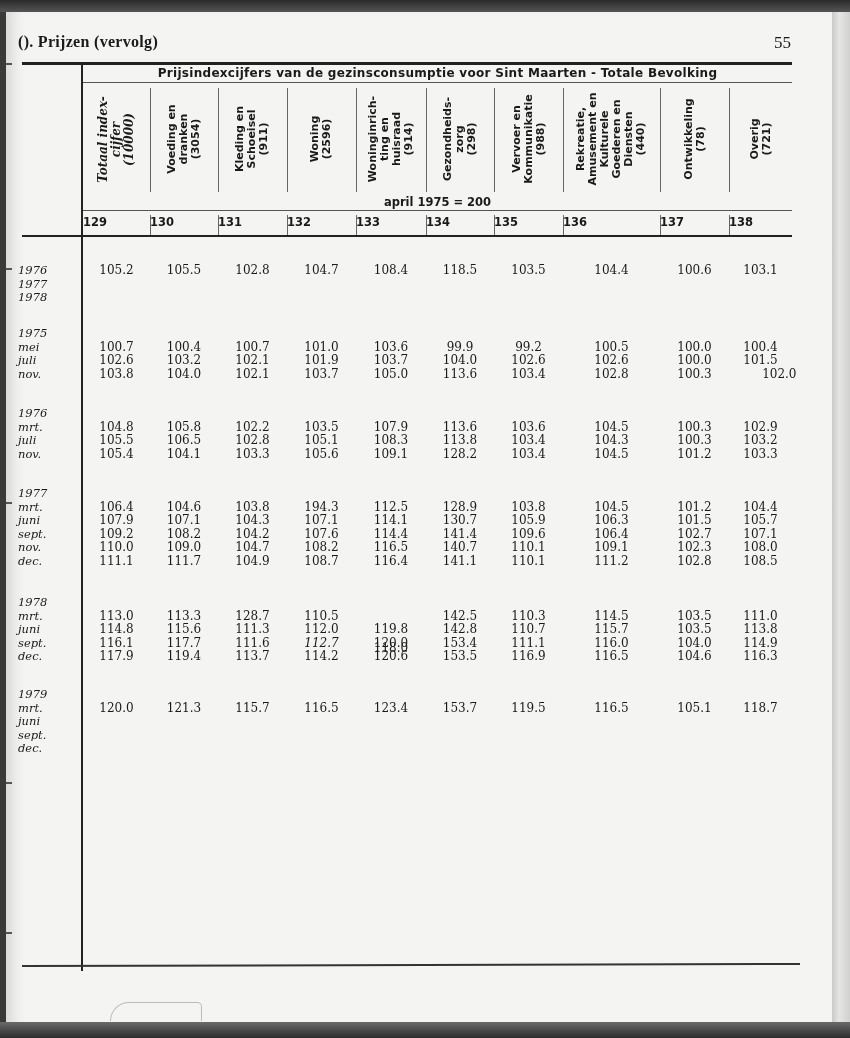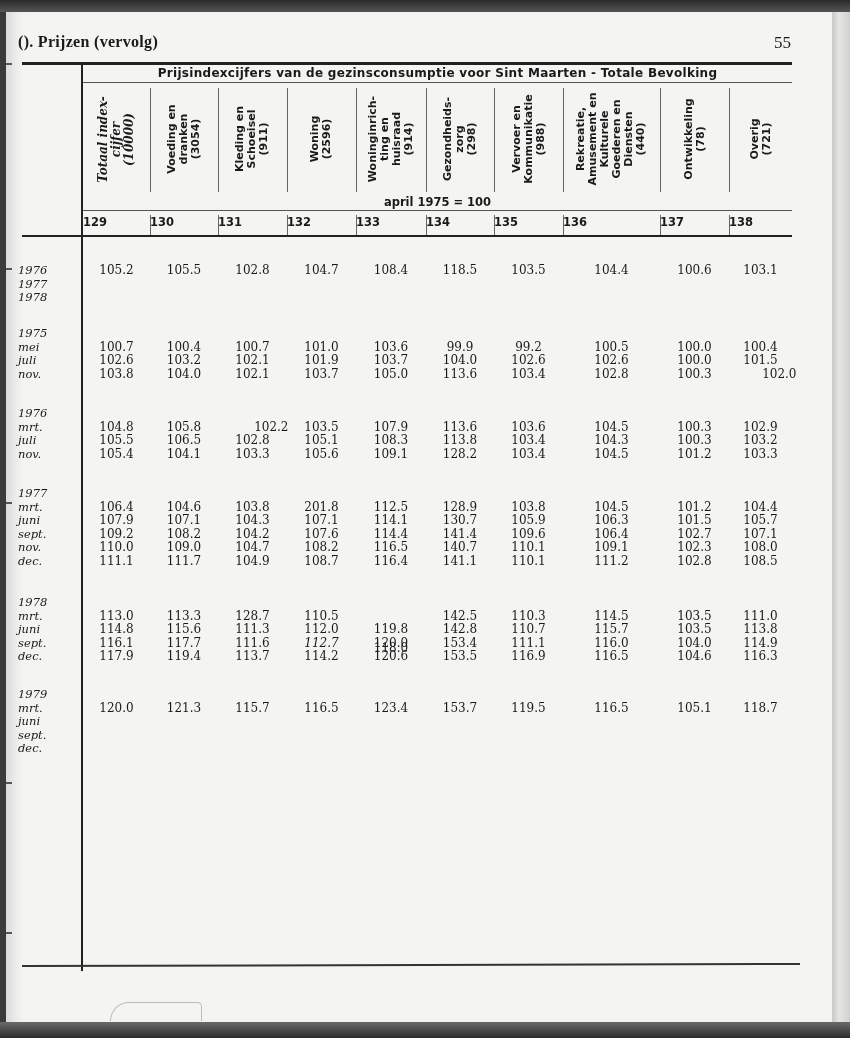--- a/index.html
+++ b/index.html
@@ -143,21 +143,21 @@
 (78)</div>
     </div>
     <div class="col-sep" style="left: 660px;"></div>
     <div class="col-head" style="left: 729px; width: 63px;">
       <div class="rot">Overig
 (721)</div>
     </div>
     <div class="col-sep" style="left: 729px;"></div>
   </div>
 
-<div class="base-line">april 1975 = 100</div>
+<div class="base-line">april 1975 = 200</div>
 <div class="rule-mid"></div>
 
 <div id="col-nums">
     <div class="colnum" style="left: 83px; width: 67px;">129</div>
     <div class="colnum" style="left: 150px; width: 68px;">130</div>
     <div class="colnum-sep" style="left: 150px;"></div>
     <div class="colnum" style="left: 218px; width: 69px;">131</div>
     <div class="colnum-sep" style="left: 218px;"></div>
     <div class="colnum" style="left: 287px; width: 69px;">132</div>
     <div class="colnum-sep" style="left: 287px;"></div>
@@ -223,21 +223,21 @@
     <div class="cell" style="left: 492.5px; top: 367.5px;">103.4</div>
     <div class="cell" style="left: 575.5px; top: 367.5px;">102.8</div>
     <div class="cell" style="left: 658.5px; top: 367.5px;">100.3</div>
     <div class="cell" style="left: 724.5px; top: 367.5px; text-align: right;">102.0</div>
     <div class="stub-label" style="top: 407px;">1976</div>
     <div class="stub-label" style="top: 420.5px;">mrt.</div>
     <div class="stub-label" style="top: 434px;">juli</div>
     <div class="stub-label" style="top: 447.5px;">nov.</div>
     <div class="cell" style="left: 80.5px; top: 420.5px;">104.8</div>
     <div class="cell" style="left: 148px; top: 420.5px;">105.8</div>
-    <div class="cell" style="left: 216.5px; top: 420.5px; text-align: right;">102.2</div>
+    <div class="cell" style="left: 216.5px; top: 420.5px;">102.2</div>
     <div class="cell" style="left: 285.5px; top: 420.5px;">103.5</div>
     <div class="cell" style="left: 355px; top: 420.5px;">107.9</div>
     <div class="cell" style="left: 424px; top: 420.5px;">113.6</div>
     <div class="cell" style="left: 492.5px; top: 420.5px;">103.6</div>
     <div class="cell" style="left: 575.5px; top: 420.5px;">104.5</div>
     <div class="cell" style="left: 658.5px; top: 420.5px;">100.3</div>
     <div class="cell" style="left: 724.5px; top: 420.5px;">102.9</div>
     <div class="cell" style="left: 80.5px; top: 434px;">105.5</div>
     <div class="cell" style="left: 148px; top: 434px;">106.5</div>
     <div class="cell" style="left: 216.5px; top: 434px;">102.8</div>
@@ -260,21 +260,21 @@
     <div class="cell" style="left: 724.5px; top: 447.5px;">103.3</div>
     <div class="stub-label" style="top: 487px;">1977</div>
     <div class="stub-label" style="top: 500.5px;">mrt.</div>
     <div class="stub-label" style="top: 514px;">juni</div>
     <div class="stub-label" style="top: 527.5px;">sept.</div>
     <div class="stub-label" style="top: 541px;">nov.</div>
     <div class="stub-label" style="top: 554.5px;">dec.</div>
     <div class="cell" style="left: 80.5px; top: 500.5px;">106.4</div>
     <div class="cell" style="left: 148px; top: 500.5px;">104.6</div>
     <div class="cell" style="left: 216.5px; top: 500.5px;">103.8</div>
-    <div class="cell" style="left: 285.5px; top: 500.5px;">201.8</div>
+    <div class="cell" style="left: 285.5px; top: 500.5px;">194.3</div>
     <div class="cell" style="left: 355px; top: 500.5px;">112.5</div>
     <div class="cell" style="left: 424px; top: 500.5px;">128.9</div>
     <div class="cell" style="left: 492.5px; top: 500.5px;">103.8</div>
     <div class="cell" style="left: 575.5px; top: 500.5px;">104.5</div>
     <div class="cell" style="left: 658.5px; top: 500.5px;">101.2</div>
     <div class="cell" style="left: 724.5px; top: 500.5px;">104.4</div>
     <div class="cell" style="left: 80.5px; top: 514px;">107.9</div>
     <div class="cell" style="left: 148px; top: 514px;">107.1</div>
     <div class="cell" style="left: 216.5px; top: 514px;">104.3</div>
     <div class="cell" style="left: 285.5px; top: 514px;">107.1</div>

